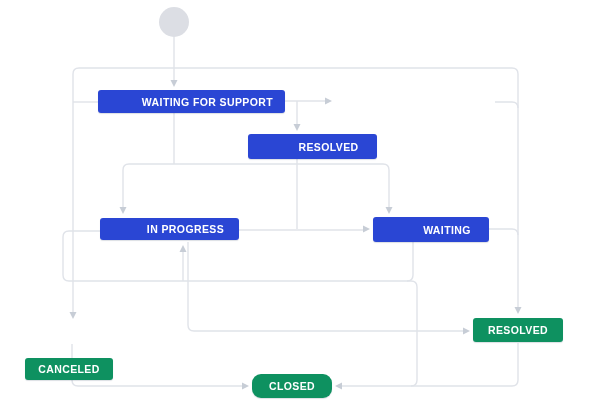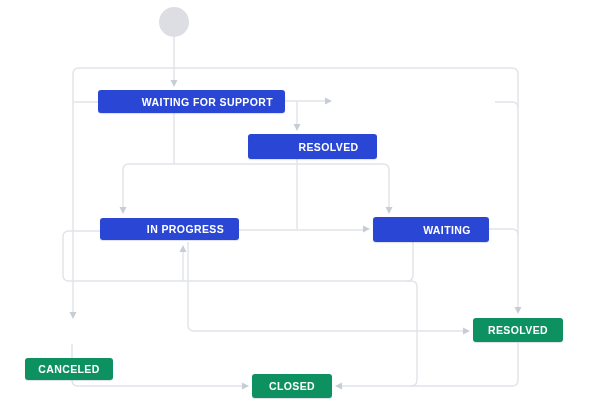--- a/index.html
+++ b/index.html
@@ -34,21 +34,21 @@
   }
   .status.blue{background:var(--status-blue);padding-left:32px;}
   .status.green{background:var(--status-green);}
   .s-wfs{left:98px;top:90px;width:155px;height:23px;}
   .s-wfc{left:333px;top:90px;width:162px;height:23px;}
   .s-esc{left:248px;top:134px;width:97px;height:25px;}
   .s-inp{left:100px;top:218px;width:107px;height:22px;}
   .s-pen{left:373px;top:217px;width:84px;height:25px;}
   .s-can{left:25px;top:322px;width:88px;height:22px;margin-top:36px;}
   .s-res{left:473px;top:318px;width:90px;height:24px;}
-  .s-clo{left:252px;top:374px;width:80px;height:24px;}
+  .s-clo{left:252px;top:374px;width:80px;height:24px;border-radius:9px;}
 </style>
 </head>
 <body>
 
 <div class="canvas">
 
   <svg class="edges" viewBox="0 0 600 419" xmlns="http://www.w3.org/2000/svg">
 
     <circle class="start-circle" cx="174" cy="22" r="15"></circle>
 

